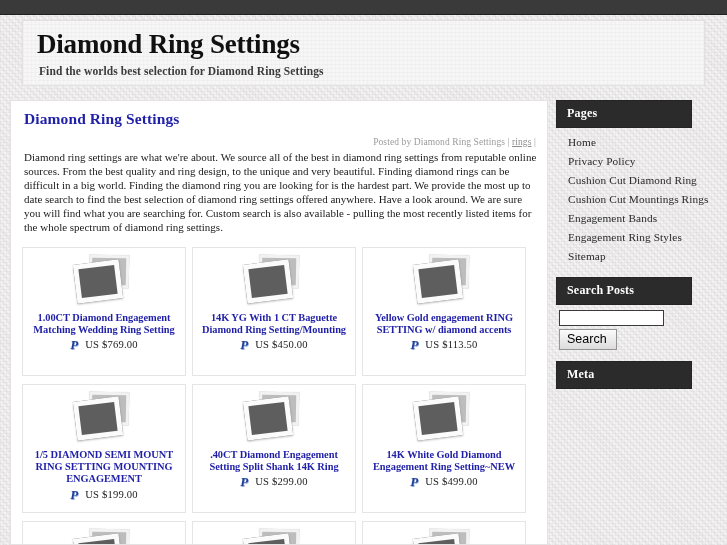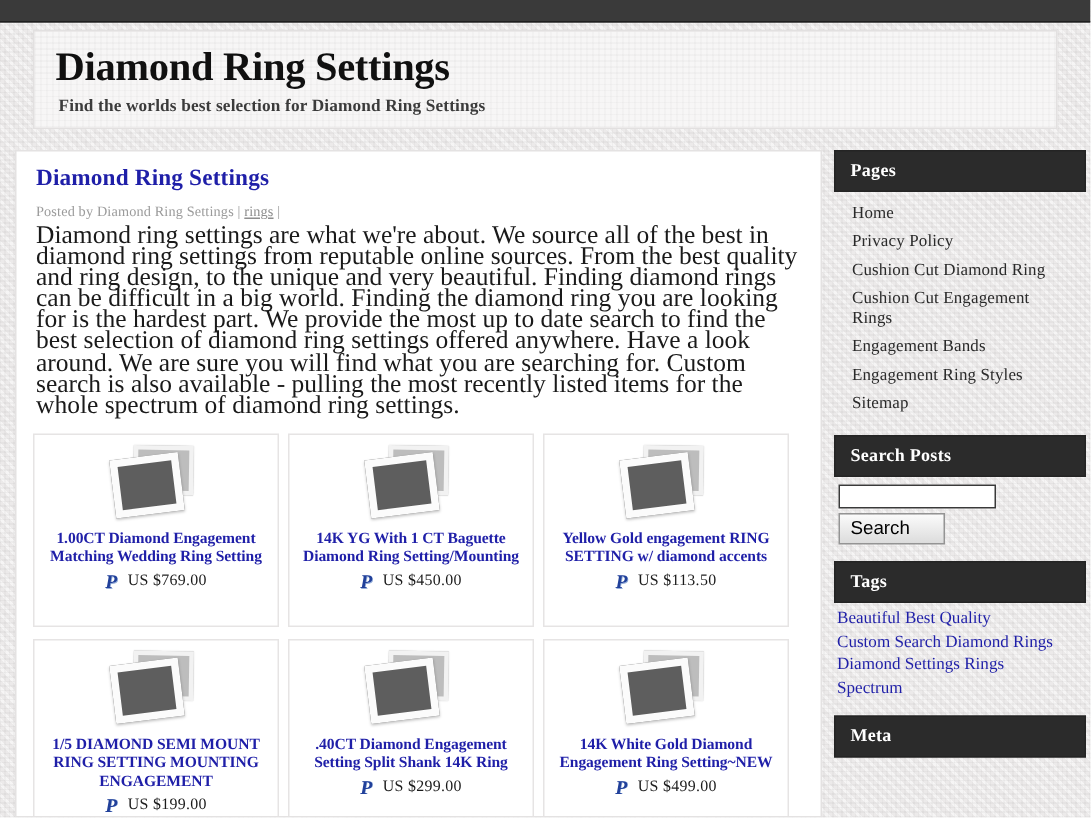--- a/index.html
+++ b/index.html
@@ -89,28 +89,29 @@
     font-size: 15.5px;
     font-weight: bold;
     color: #1f1fa8;
     letter-spacing: 0.1px;
   }
   .post-meta {
     margin: 9px 0 3px 2px;
     font-size: 9.5px;
     color: #9b9b9b;
     letter-spacing: 0.1px;
+    text-align: right;
   }
   .post-meta a {
     color: #8e8e8e;
     text-decoration: underline;
   }
   .post-body {
     margin: 0 0 0 2px;
-    font-size: 17px;
+    font-size: 11px;
     line-height: 14.1px;
     color: #1a1a1a;
     text-align: left;
     width: 514px;
   }
 
   
   .grid {
     margin-top: 12px;
     display: flex;
@@ -201,21 +202,21 @@
   .widget { margin-bottom: 6px; }
   .widget-head {
     background: #2b2b2b;
     color: #ffffff;
     font-size: 12px;
     font-weight: bold;
     padding: 5px 0 6px 10px;
     letter-spacing: 0.2px;
     border: 1px solid #242424;
     box-sizing: border-box;
-    width: 168px;
+    width: 136px;
   }
   .widget-body {
     width: 160px;
     box-sizing: border-box;
     padding: 5px 0 5px 0;
   }
   .nav-item {
     font-size: 11.3px;
     color: #2a2a2a;
     padding: 3px 0 3px 12px;
@@ -234,21 +235,21 @@
     padding: 0 2px;
     display: block;
     margin-bottom: 3px;
   }
   .search-btn {
     font-family: "Liberation Sans", sans-serif;
     font-size: 12.5px;
     color: #000;
     background: linear-gradient(#fbfbfb, #dcdcdc);
     border: 1px solid #949494;
-    padding: 2px 22px 3px 7px;
+    padding: 2px 9px 3px 7px;
     line-height: 1.15;
   }
   .tags {
     padding: 3px 6px 4px 2px;
     font-size: 11.4px;
     line-height: 15.5px;
     color: #1f1fa8;
   }
   .tags a {
     color: #1f1fa8;
@@ -381,39 +382,35 @@
   </div>
 
   <div class="sidebar">
 
     <div class="widget">
       <div class="widget-head">Pages</div>
       <div class="widget-body" id="pages-list">
           <div class="nav-item">Home</div>
           <div class="nav-item">Privacy Policy</div>
           <div class="nav-item">Cushion Cut Diamond Ring</div>
-          <div class="nav-item">Cushion Cut Engagement Rings</div>
+          <div class="nav-item">Cushion Cut Mountings Rings</div>
           <div class="nav-item">Engagement Bands</div>
           <div class="nav-item">Engagement Ring Styles</div>
           <div class="nav-item">Sitemap</div>
         </div>
     </div>
 
     <div class="widget">
       <div class="widget-head">Search Posts</div>
       <div class="widget-body search-row">
         <input class="search-input" type="text" placeholder="" style="">
         <button class="search-btn">Search</button>
       </div>
     </div>
 
-    <div class="widget">
-      <div class="widget-head">Tags</div>
-      <div class="widget-body tags" id="tags-list"><a href="#">Beautiful</a> <a href="#">Best Quality</a> <a href="#">Custom Search</a> <a href="#">Diamond Rings</a> <a href="#">Diamond Settings</a> <a href="#">Rings</a> <a href="#">Spectrum</a> </div>
-    </div>
 
     <div class="widget">
       <div class="widget-head">Meta</div>
       <div class="widget-body" id="meta-list"></div>
     </div>
 
   </div>
 </div>
 
 </body></html>

